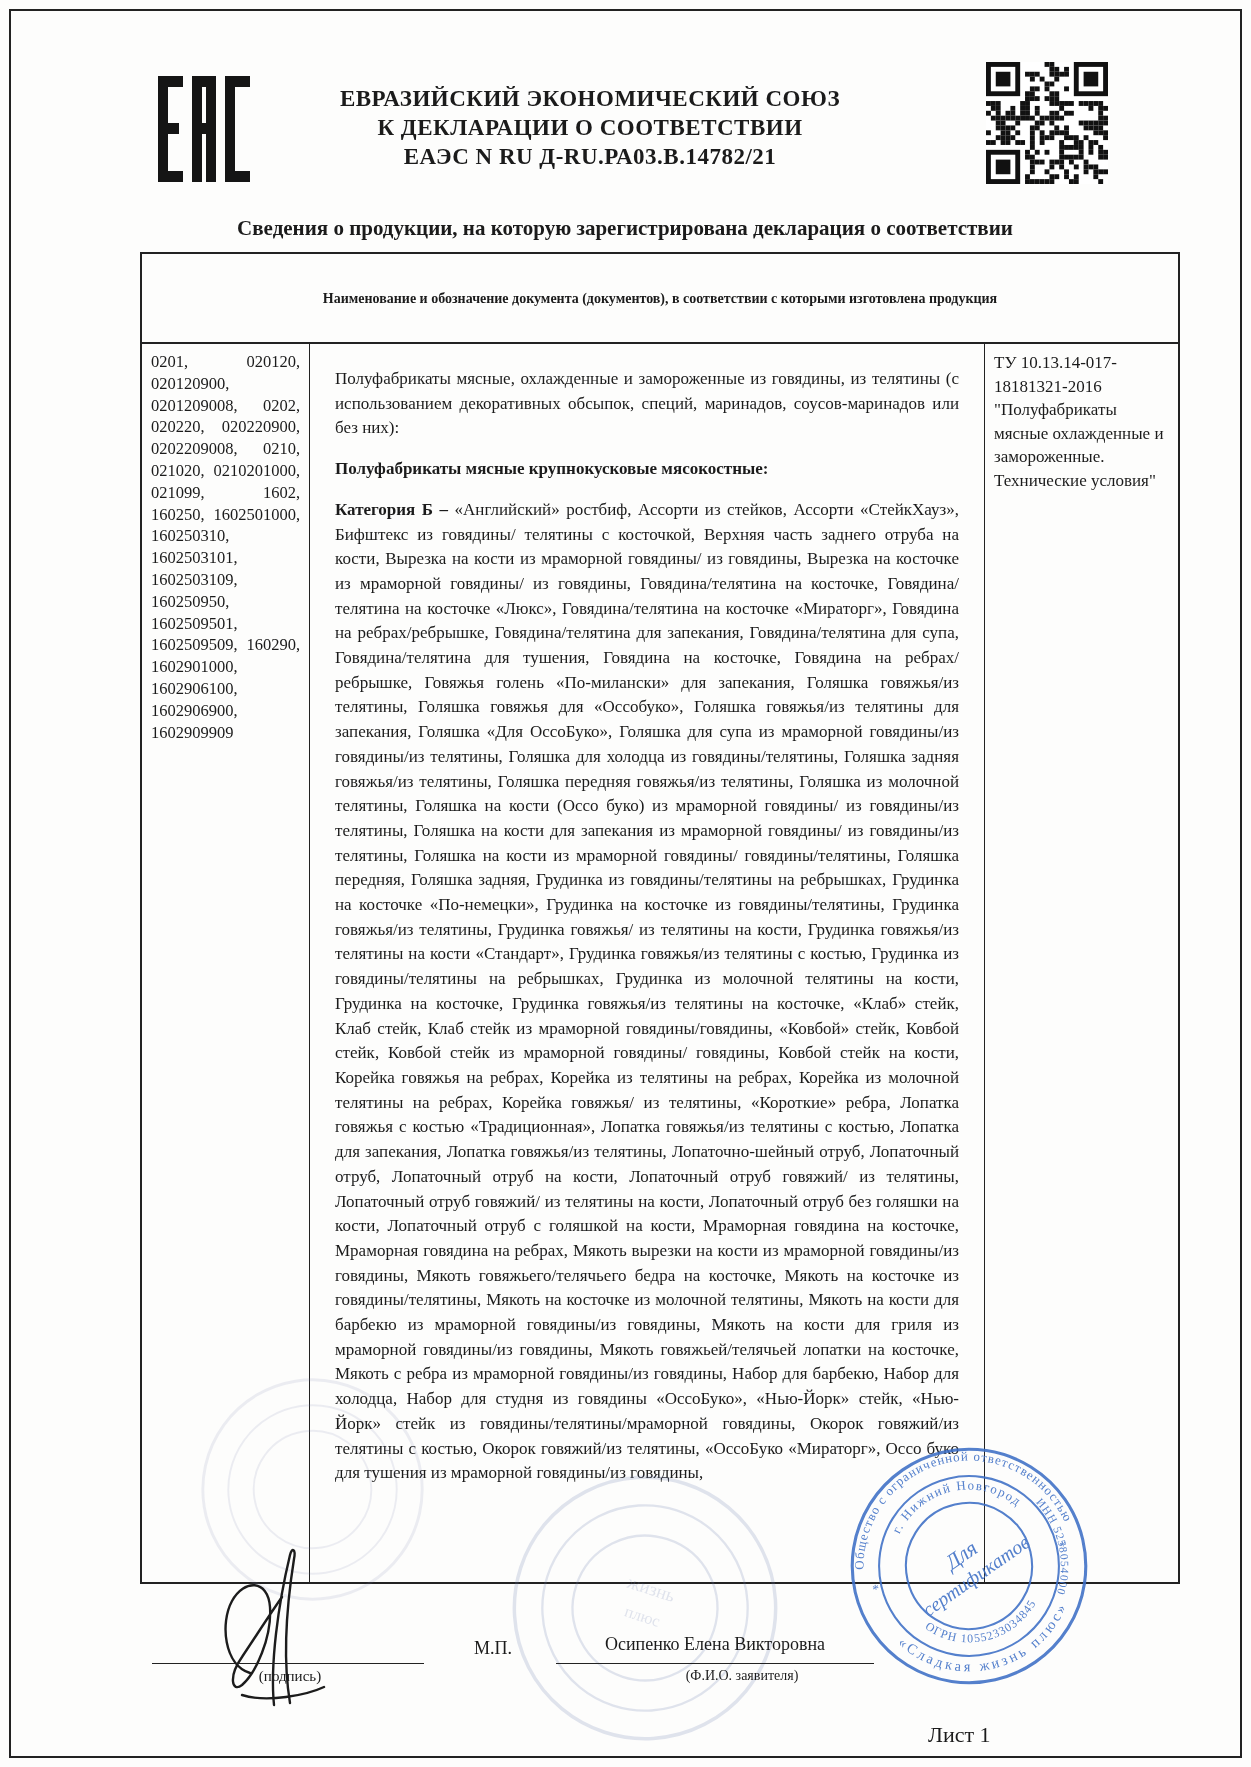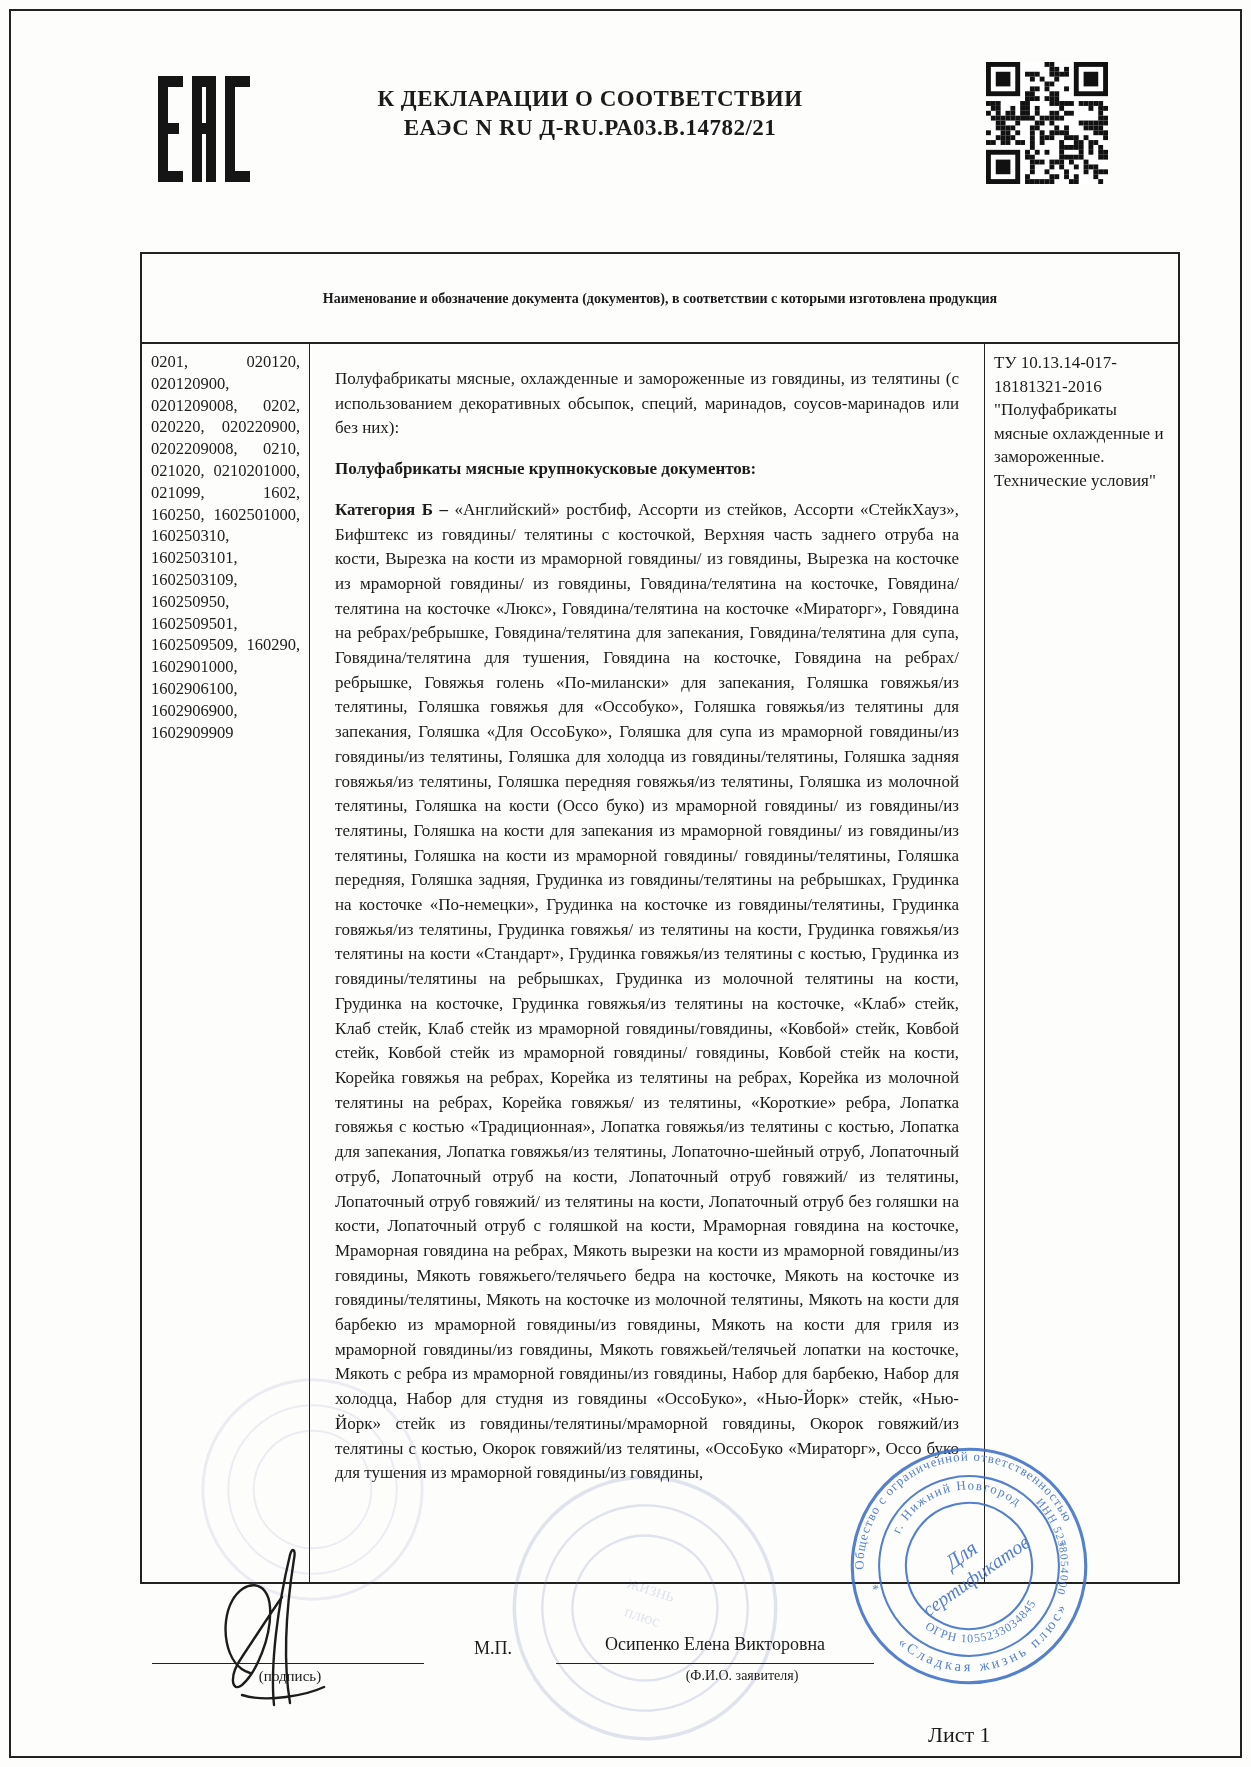--- a/index.html
+++ b/index.html
@@ -64,20 +64,21 @@
         <rect x="34" y="0" width="24" height="11"></rect>
         <rect x="34" y="47" width="24" height="11"></rect>
         <rect x="67" y="0" width="10" height="106"></rect>
         <rect x="67" y="0" width="25" height="11"></rect>
         <rect x="67" y="95" width="25" height="11"></rect>
       </g>
     </svg>
   </div>
 
   <div class="title-block">
+    <div class="title-line">ЕВРАЗИЙСКИЙ ЭКОНОМИЧЕСКИЙ СОЮЗ</div>
     <div class="title-line">К ДЕКЛАРАЦИИ О СООТВЕТСТВИИ</div>
     <div class="title-line">ЕАЭС N RU Д-RU.РА03.В.14782/21</div>
   </div>
 
   <div class="qr">
     <svg viewBox="0 0 110 110" width="122" height="126">
       <rect x="0" y="0" width="110" height="110" fill="#fff"></rect>
       <g fill="#111">
         <rect x="0" y="0" width="30.8" height="30.8"></rect>
         <rect x="79.2" y="0" width="30.8" height="30.8"></rect>
@@ -300,30 +301,31 @@
           <rect x="48.4" y="105.6" width="4.4" height="4.4"></rect>
           <rect x="52.8" y="105.6" width="4.4" height="4.4"></rect>
           <rect x="57.2" y="105.6" width="4.4" height="4.4"></rect>
           <rect x="74.8" y="105.6" width="4.4" height="4.4"></rect>
           <rect x="79.2" y="105.6" width="4.4" height="4.4"></rect>
           <rect x="101.2" y="105.6" width="4.4" height="4.4"></rect>
         </g>
     </svg>
   </div>
 
+  <div class="subtitle">Сведения о продукции, на которую зарегистрирована декларация о соответствии</div>
 
   <div class="doc-table">
     <div class="thead">
       <div class="c3 hcell">Наименование и обозначение документа (документов), в соответствии с которыми изготовлена продукция</div>
     </div>
     <div class="tbody">
       <div class="c1 bcell codes">0201, 020120, 020120900, 0201209008, 0202, 020220, 020220900, 0202209008, 0210, 021020, 0210201000, 021099, 1602, 160250, 1602501000, 160250310, 1602503101, 1602503109, 160250950, 1602509501, 1602509509, 160290, 1602901000, 1602906100, 1602906900, 1602909909</div>
       <div class="c2 bcell desc">
         <p>Полуфабрикаты мясные, охлажденные и замороженные из говядины, из телятины (с использованием декоративных обсыпок, специй, маринадов, соусов-маринадов или без них):</p>
-        <p style="font-weight:bold">Полуфабрикаты мясные крупнокусковые документов:</p>
+        <p style="font-weight:bold">Полуфабрикаты мясные крупнокусковые мясокостные:</p>
         <p><b>Категория Б – </b><span>«Английский» ростбиф, Ассорти из стейков, Ассорти «СтейкХауз», Бифштекс из говядины/ телятины с косточкой, Верхняя часть заднего отруба на кости, Вырезка на кости из мраморной говядины/ из говядины, Вырезка на косточке из мраморной говядины/ из говядины, Говядина/телятина на косточке, Говядина/ телятина на косточке «Люкс», Говядина/телятина на косточке «Мираторг», Говядина на ребрах/ребрышке, Говядина/телятина для запекания, Говядина/телятина для супа, Говядина/телятина для тушения, Говядина на косточке, Говядина на ребрах/ребрышке, Говяжья голень «По-милански» для запекания, Голяшка говяжья/из телятины, Голяшка говяжья для «Оссобуко», Голяшка говяжья/из телятины для запекания, Голяшка «Для ОссоБуко», Голяшка для супа из мраморной говядины/из говядины/из телятины, Голяшка для холодца из говядины/телятины, Голяшка задняя говяжья/из телятины, Голяшка передняя говяжья/из телятины, Голяшка из молочной телятины, Голяшка на кости (Оссо буко) из мраморной говядины/ из говядины/из телятины, Голяшка на кости для запекания из мраморной говядины/ из говядины/из телятины, Голяшка на кости из мраморной говядины/ говядины/телятины, Голяшка передняя, Голяшка задняя, Грудинка из говядины/телятины на ребрышках, Грудинка на косточке «По-немецки», Грудинка на косточке из говядины/телятины, Грудинка говяжья/из телятины, Грудинка говяжья/ из телятины на кости, Грудинка говяжья/из телятины на кости «Стандарт», Грудинка говяжья/из телятины с костью, Грудинка из говядины/телятины на ребрышках, Грудинка из молочной телятины на кости, Грудинка на косточке, Грудинка говяжья/из телятины на косточке, «Клаб» стейк, Клаб стейк, Клаб стейк из мраморной говядины/говядины, «Ковбой» стейк, Ковбой стейк, Ковбой стейк из мраморной говядины/ говядины, Ковбой стейк на кости, Корейка говяжья на ребрах, Корейка из телятины на ребрах, Корейка из молочной телятины на ребрах, Корейка говяжья/ из телятины, «Короткие» ребра, Лопатка говяжья с костью «Традиционная», Лопатка говяжья/из телятины с костью, Лопатка для запекания, Лопатка говяжья/из телятины, Лопаточно-шейный отруб, Лопаточный отруб, Лопаточный отруб на кости, Лопаточный отруб говяжий/ из телятины, Лопаточный отруб говяжий/ из телятины на кости, Лопаточный отруб без голяшки на кости, Лопаточный отруб с голяшкой на кости, Мраморная говядина на косточке, Мраморная говядина на ребрах, Мякоть вырезки на кости из мраморной говядины/из говядины, Мякоть говяжьего/телячьего бедра на косточке, Мякоть на косточке из говядины/телятины, Мякоть на косточке из молочной телятины, Мякоть на кости для барбекю из мраморной говядины/из говядины, Мякоть на кости для гриля из мраморной говядины/из говядины, Мякоть говяжьей/телячьей лопатки на косточке, Мякоть с ребра из мраморной говядины/из говядины, Набор для барбекю, Набор для холодца, Набор для студня из говядины «ОссоБуко», «Нью-Йорк» стейк, «Нью-Йорк» стейк из говядины/телятины/мраморной говядины, Окорок говяжий/из телятины с костью, Окорок говяжий/из телятины, «ОссоБуко «Мираторг», Оссо буко для тушения из мраморной говядины/из говядины,</span></p>
       </div>
       <div class="c3 bcell docref">ТУ 10.13.14-017-18181321-2016 "Полуфабрикаты мясные охлажденные и замороженные. Технические условия"</div>
     </div>
   </div>
 
   <div class="ghost-stamp-2">
     <svg viewBox="0 0 240 240" width="235" height="235">
       <circle cx="120" cy="120" r="112" fill="none" stroke="#7a7fae" stroke-width="3"></circle>
       <circle cx="120" cy="120" r="86" fill="none" stroke="#7a7fae" stroke-width="2"></circle>

